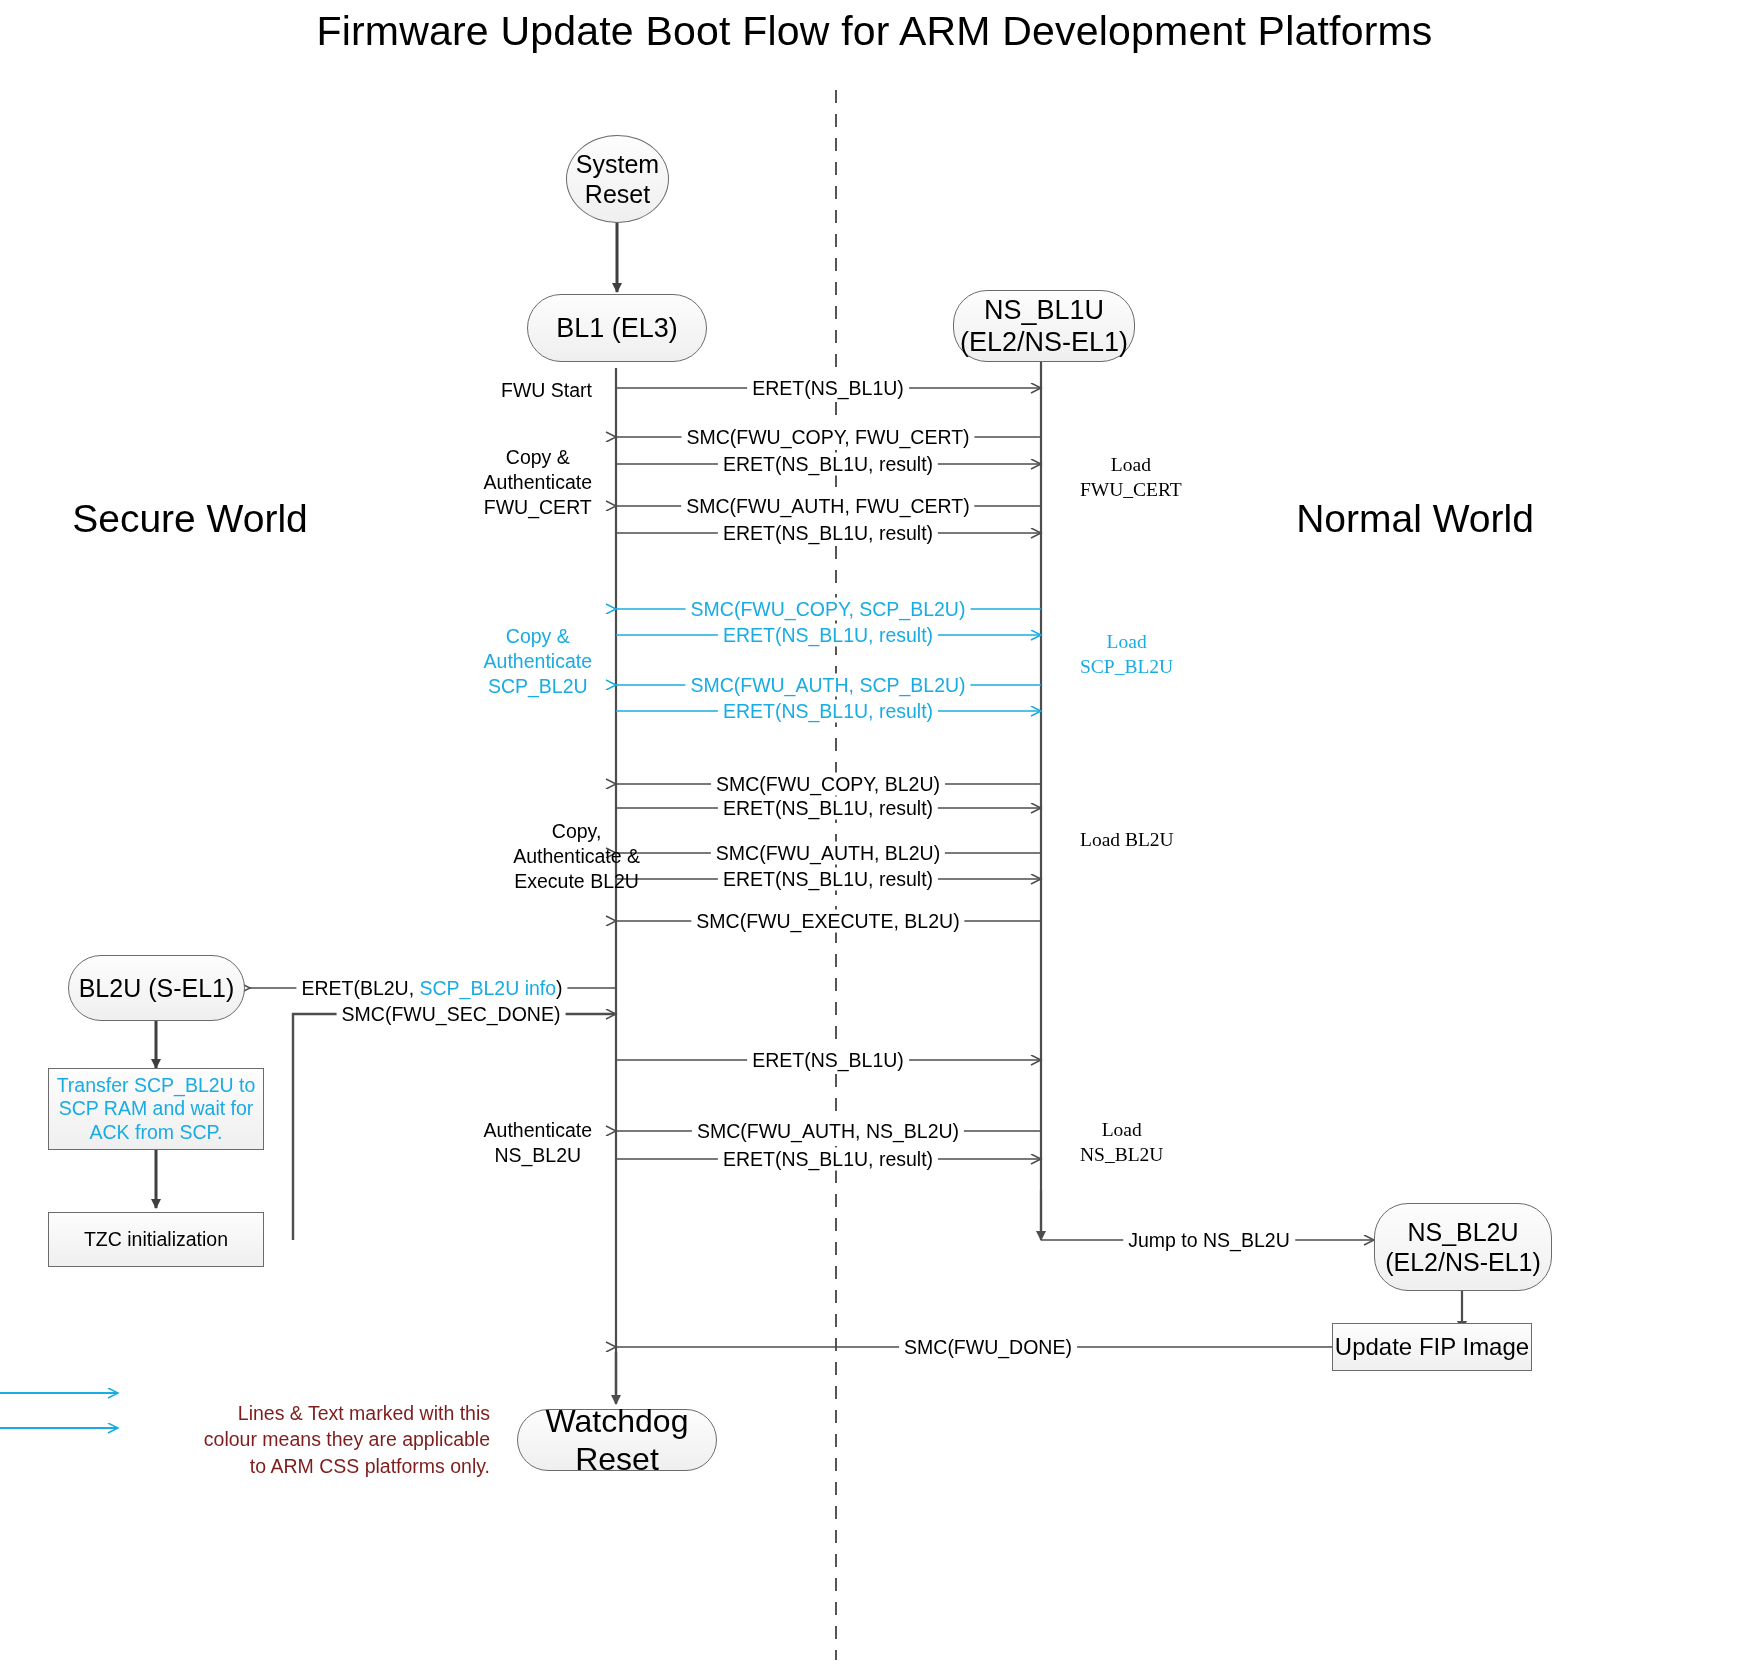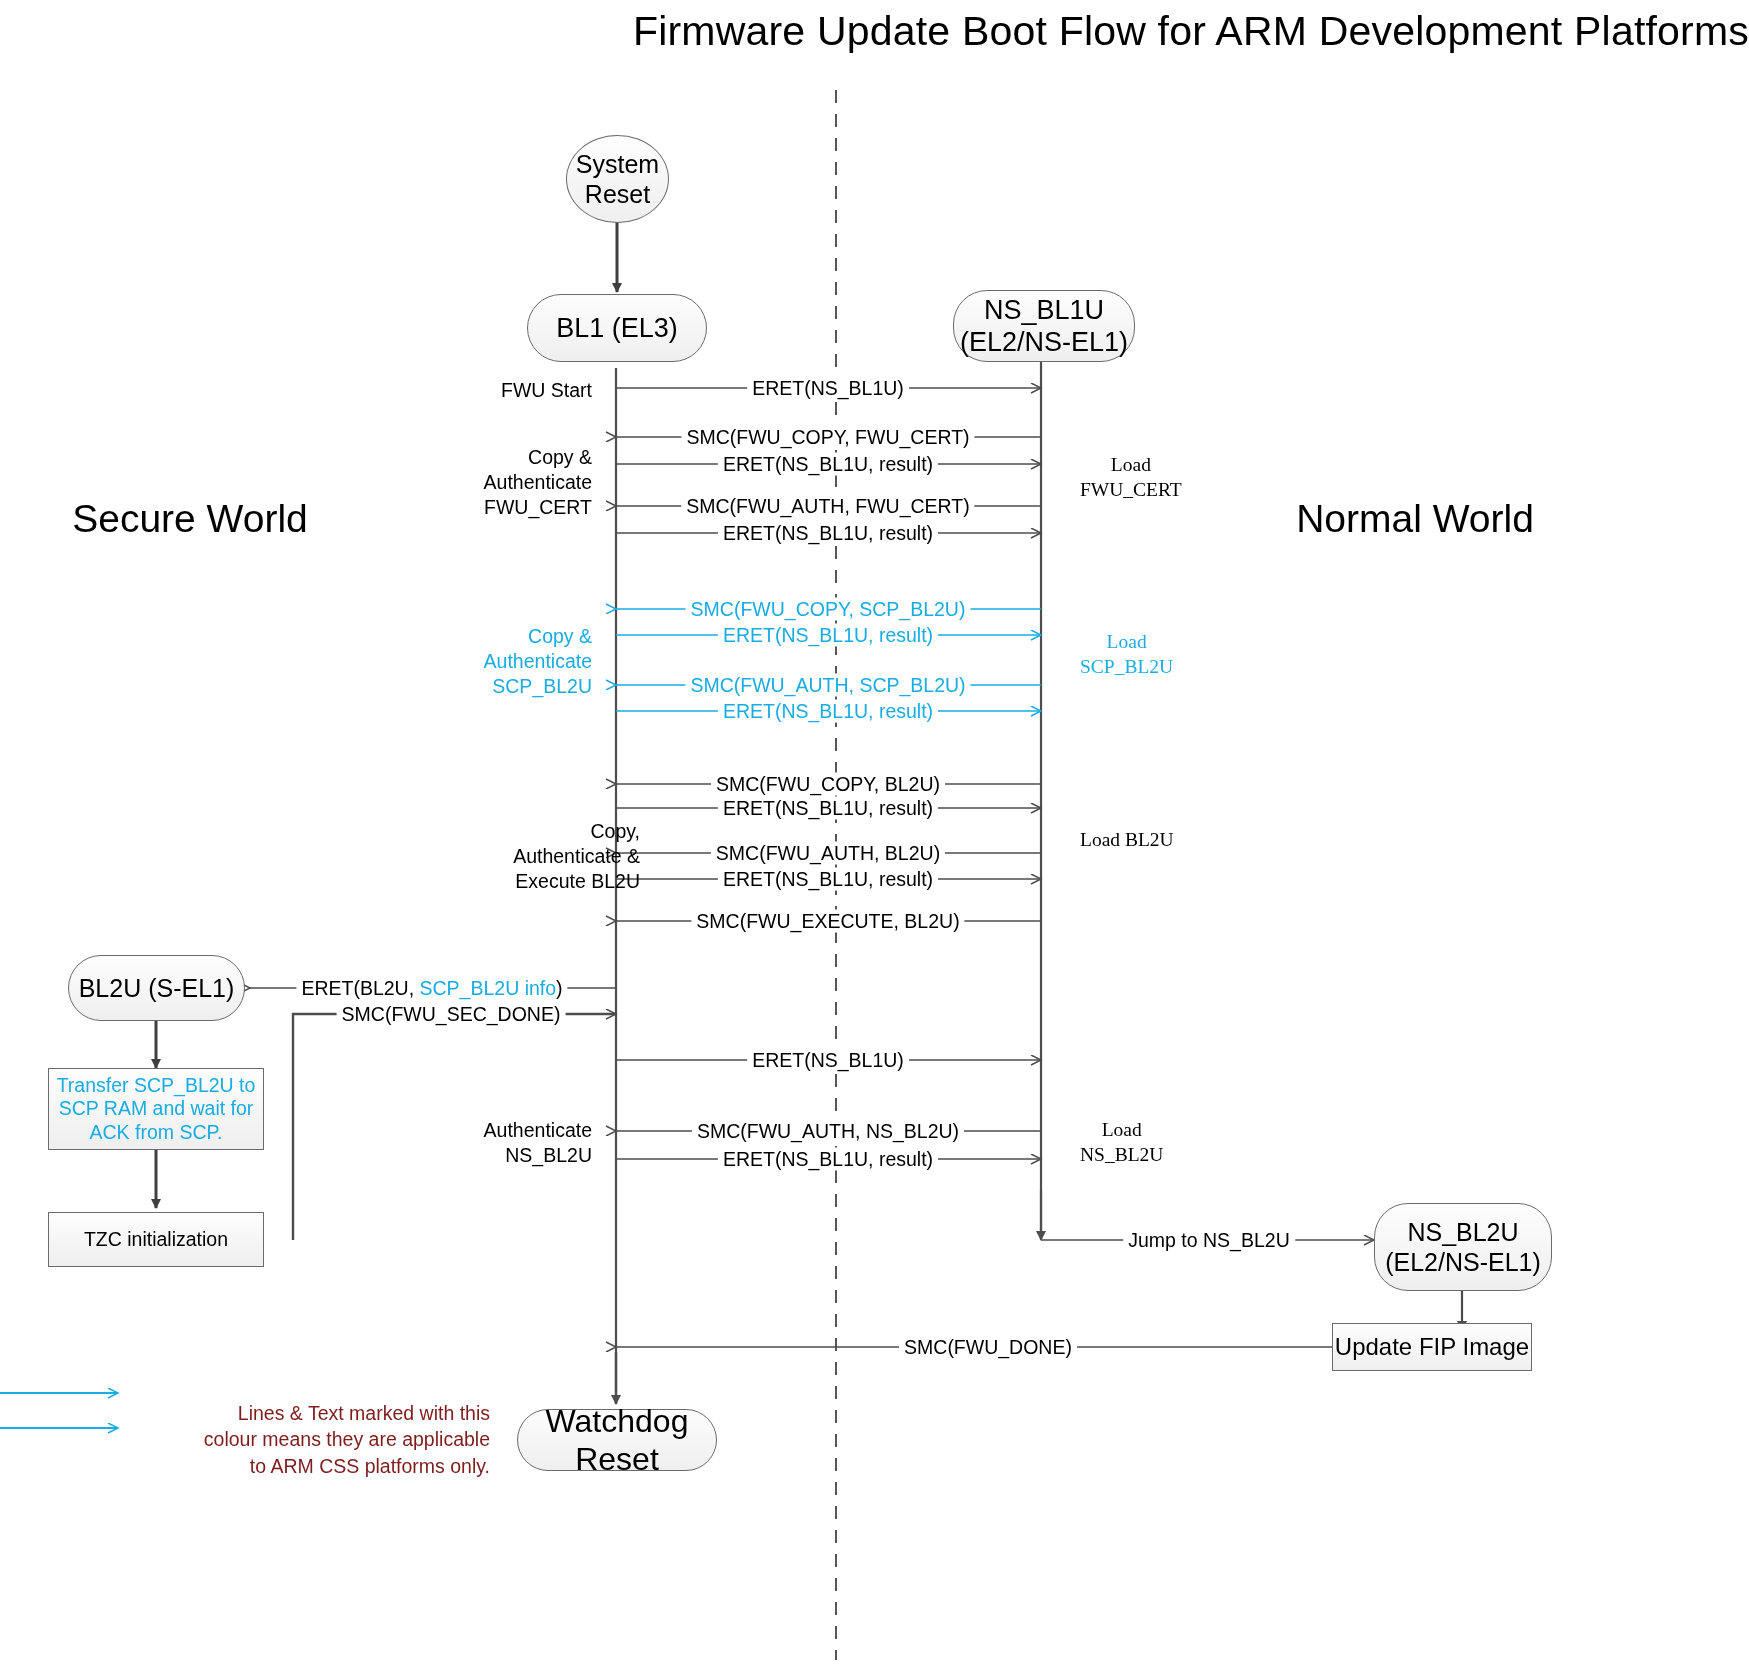--- a/index.html
+++ b/index.html
@@ -3,21 +3,21 @@
 <meta charset="utf-8">
 <style>
   html,body{margin:0;padding:0;background:#ffffff;}
   body{font-family:"Liberation Sans", sans-serif;color:#000;}
   #page{position:relative;width:1749px;height:1676px;overflow:hidden;background:#fff;}
 
   .abs{position:absolute;}
 
   
   #title{
-    left:0;top:8px;width:1749px;text-align:right;
+    left:0;top:8px;width:1749px;text-align:center;
     font-size:41px;font-weight:400;letter-spacing:.2px;color:#000;
   }
 
   
   .world-label{
     font-size:39px;line-height:1.22;text-align:center;color:#000;
   }
 
   
   #canvas{left:0;top:0;}
@@ -47,21 +47,21 @@
     white-space:nowrap;
     transform:translate(-50%,-50%);
     color:#000;
   }
   .msg.cyan{color:#18ACE3;}
 
   .sidelbl{
     position:absolute;font-size:19.5px;line-height:1.28;white-space:pre-line;color:#000;
   }
   .sidelbl.cyan{color:#18ACE3;}
-  .sidelbl.r{text-align:right;transform:translate(-100%,-50%);}
+  .sidelbl.r{text-align:center;transform:translate(-100%,-50%);}
   .sidelbl.l{text-align:center;transform:translate(0,-50%);font-family:Liberation Serif, serif;}
 
   .legend-txt{
     position:absolute;font-size:19.5px;line-height:1.35;text-align:right;color:#7f1d1d;white-space:pre-line;margin-top:25px;
   }
 </style>
 </head>
 <body>
 
 <div id="page">

